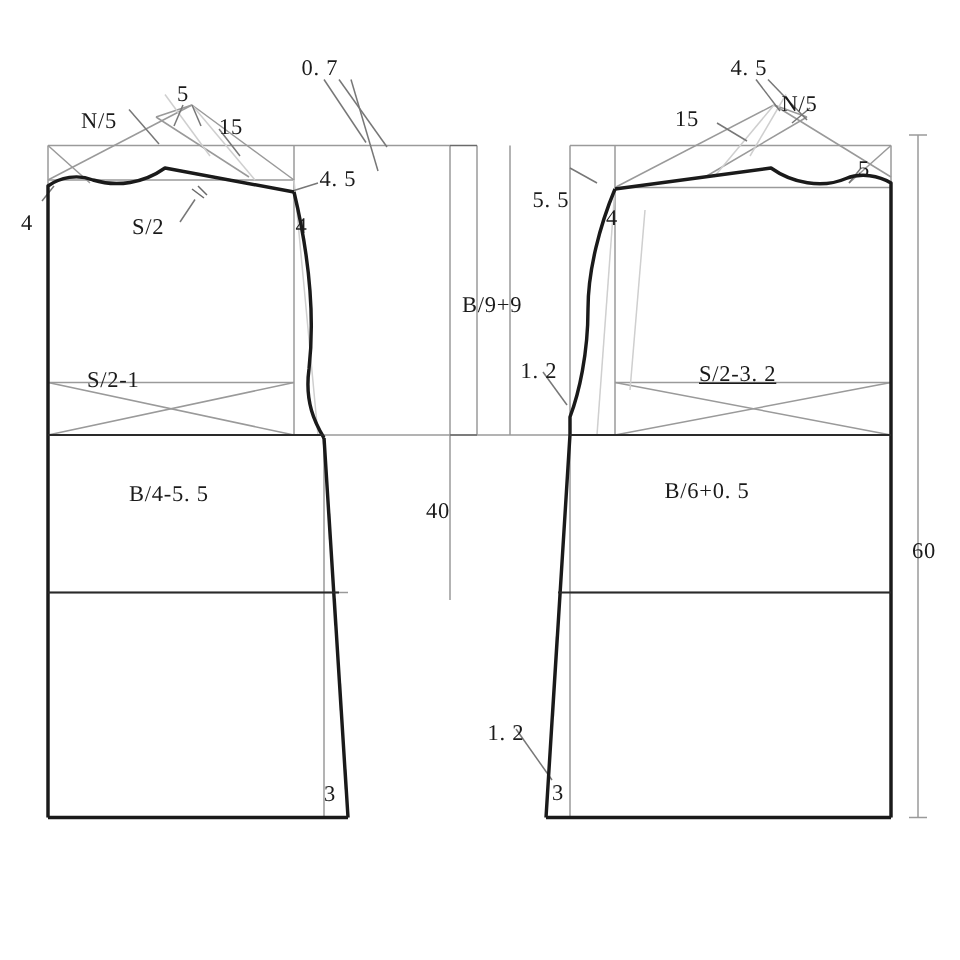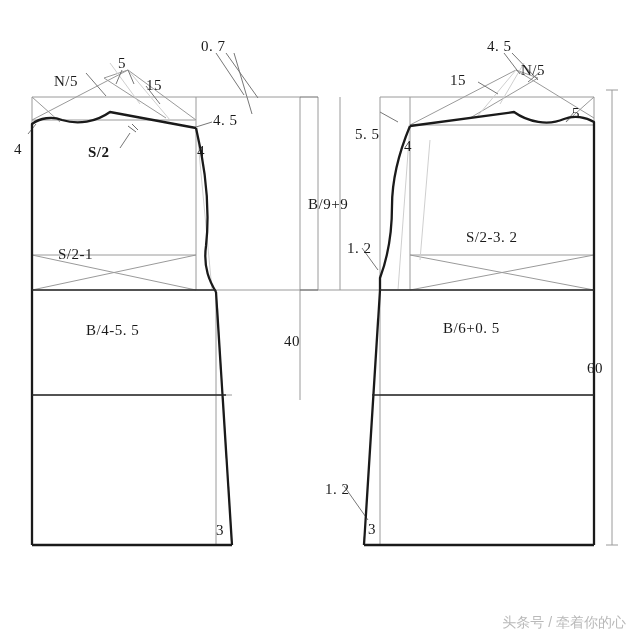--- a/index.html
+++ b/index.html
@@ -178,29 +178,28 @@
   <div class="lbl" style="left:487px; top:38px;">4. 5</div>
   <div class="lbl" style="left:118px; top:55px;">5</div>
   <div class="lbl" style="left:54px;  top:73px;">N/5</div>
   <div class="lbl" style="left:146px; top:77px;">15</div>
   <div class="lbl" style="left:450px; top:72px;">15</div>
   <div class="lbl" style="left:521px; top:62px;">N/5</div>
   <div class="lbl" style="left:572px; top:105px;">5</div>
   <div class="lbl" style="left:213px; top:112px;">4. 5</div>
   <div class="lbl" style="left:355px; top:126px;">5. 5</div>
   <div class="lbl" style="left:14px;  top:141px;">4</div>
-  <div class="lbl" style="left:88px;  top:144px;font-weight:bold;">S/2</div>
+  <div class="lbl" style="left:88px;  top:144px;">S/2</div>
   <div class="lbl" style="left:197px; top:143px;">4</div>
   <div class="lbl" style="left:404px; top:138px;">4</div>
   <div class="lbl" style="left:308px; top:196px;">B/9+9</div>
   <div class="lbl" style="left:58px; top:246px;">S/2-1</div>
   <div class="lbl" style="left:347px; top:240px;">1. 2</div>
-  <div class="lbl" style="left:466px; top:229px;">S/2-3. 2</div>
+  <div class="lbl" style="left:466px; top:242px;text-decoration:underline;">S/2-3. 2</div>
   <div class="lbl" style="left:86px; top:322px;">B/4-5. 5</div>
   <div class="lbl" style="left:443px; top:320px;">B/6+0. 5</div>
   <div class="lbl" style="left:284px; top:333px;">40</div>
-  <div class="lbl" style="left:587px; top:360px;">60</div>
+  <div class="lbl" style="left:608px; top:360px;">60</div>
   <div class="lbl" style="left:325px; top:481px;">1. 2</div>
   <div class="lbl" style="left:216px; top:522px;">3</div>
   <div class="lbl" style="left:368px; top:521px;">3</div>
 
-  <div class="watermark">头条号 / 牵着你的心</div>
 </div>
 
 </body></html>

